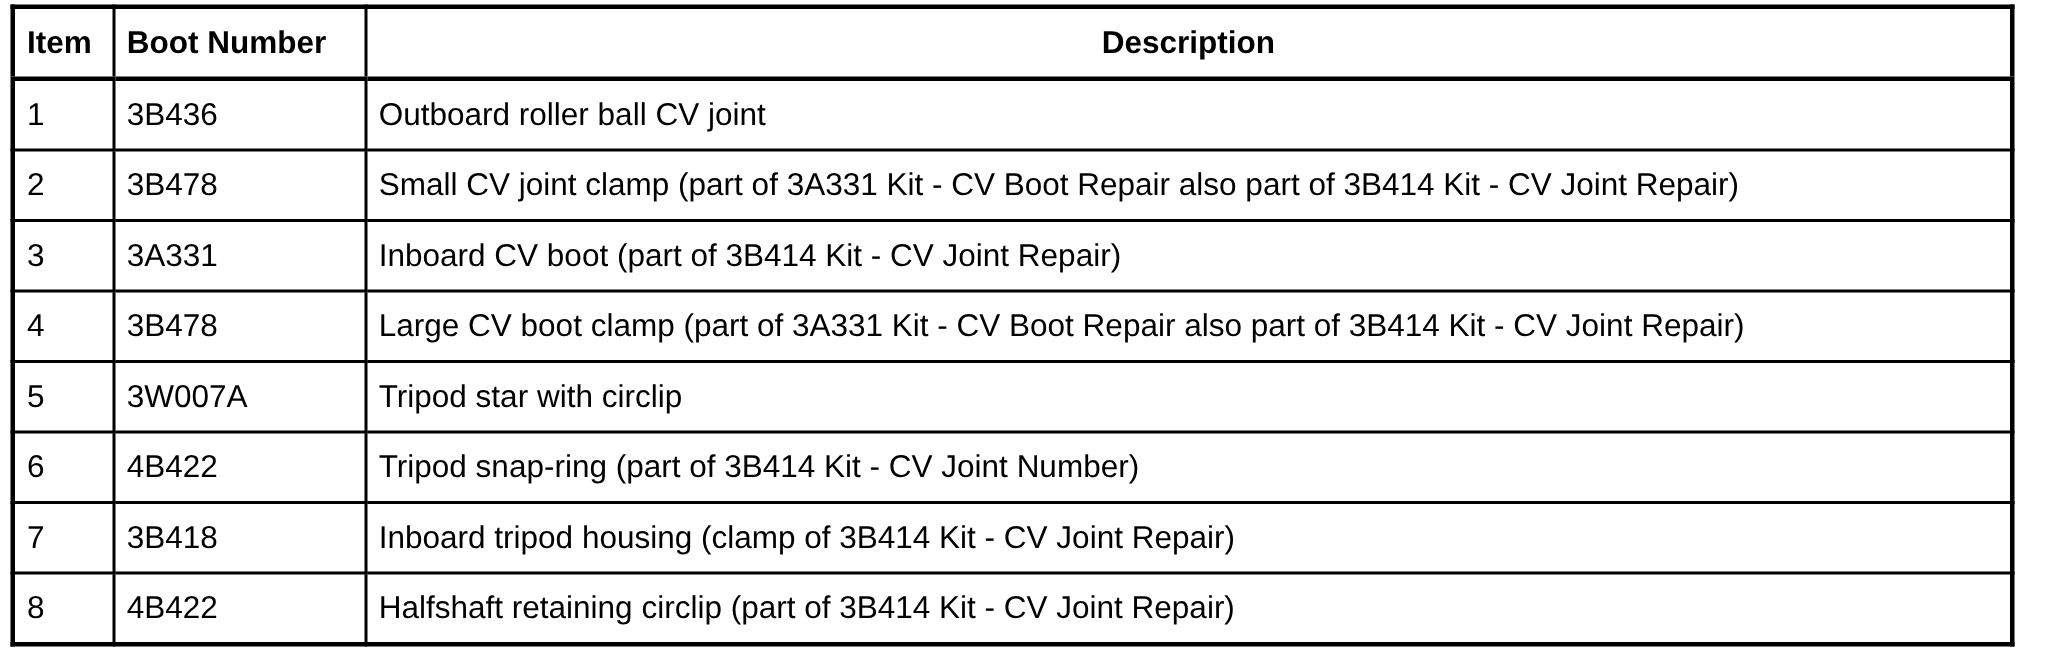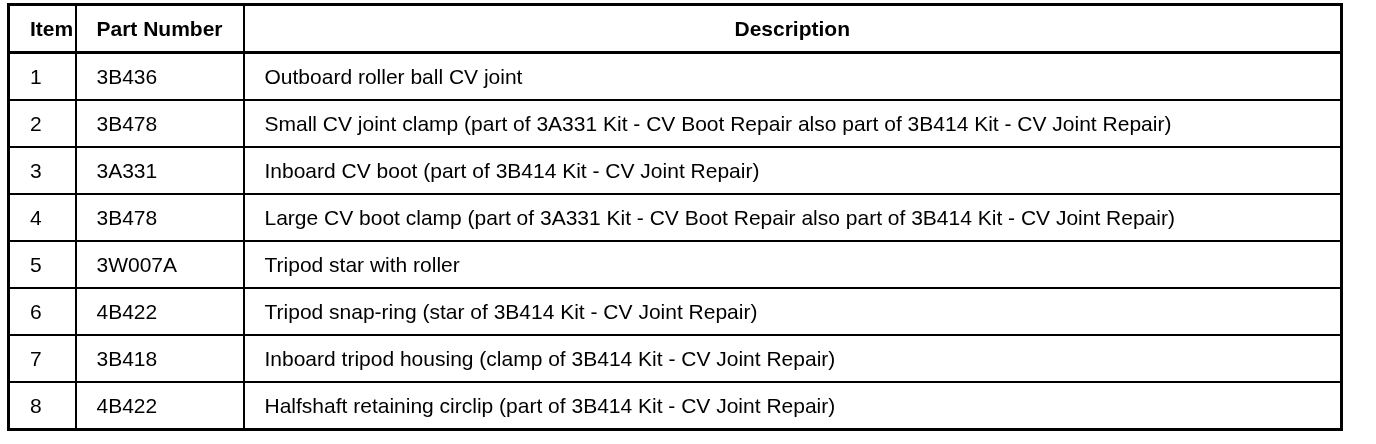--- a/index.html
+++ b/index.html
@@ -28,21 +28,21 @@
   }
   table.parts {
     border: 3px solid #000000;
   }
   table.parts th,
   table.parts td {
     border: 2px solid #000000;
     color: #000000;
     font-size: 21px;
     height: 45px;
-    padding: 0 20px;
+    padding: 0 8px;
     vertical-align: middle;
     white-space: nowrap;
     overflow: hidden;
   }
   table.parts th {
     font-weight: bold;
     text-align: left;
     border-bottom: 3px solid #000000;
   }
   table.parts th.desc {
@@ -57,21 +57,21 @@
 <div class="page">
   <table class="parts">
     <colgroup>
       <col class="c-item">
       <col class="c-part">
       <col class="c-desc">
     </colgroup>
     <thead>
       <tr>
         <th>Item</th>
-        <th>Part Number</th>
+        <th>Boot Number</th>
         <th class="desc">Description</th>
       </tr>
     </thead>
     <tbody>
         <tr>
           <td>1</td>
           <td>3B436</td>
           <td>Outboard roller ball CV joint</td>
         </tr>
         <tr>
@@ -85,26 +85,26 @@
           <td>Inboard CV boot (part of 3B414 Kit - CV Joint Repair)</td>
         </tr>
         <tr>
           <td>4</td>
           <td>3B478</td>
           <td>Large CV boot clamp (part of 3A331 Kit - CV Boot Repair also part of 3B414 Kit - CV Joint Repair)</td>
         </tr>
         <tr>
           <td>5</td>
           <td>3W007A</td>
-          <td>Tripod star with roller</td>
+          <td>Tripod star with circlip</td>
         </tr>
         <tr>
           <td>6</td>
           <td>4B422</td>
-          <td>Tripod snap-ring (star of 3B414 Kit - CV Joint Repair)</td>
+          <td>Tripod snap-ring (part of 3B414 Kit - CV Joint Number)</td>
         </tr>
         <tr>
           <td>7</td>
           <td>3B418</td>
           <td>Inboard tripod housing (clamp of 3B414 Kit - CV Joint Repair)</td>
         </tr>
         <tr>
           <td>8</td>
           <td>4B422</td>
           <td>Halfshaft retaining circlip (part of 3B414 Kit - CV Joint Repair)</td>

